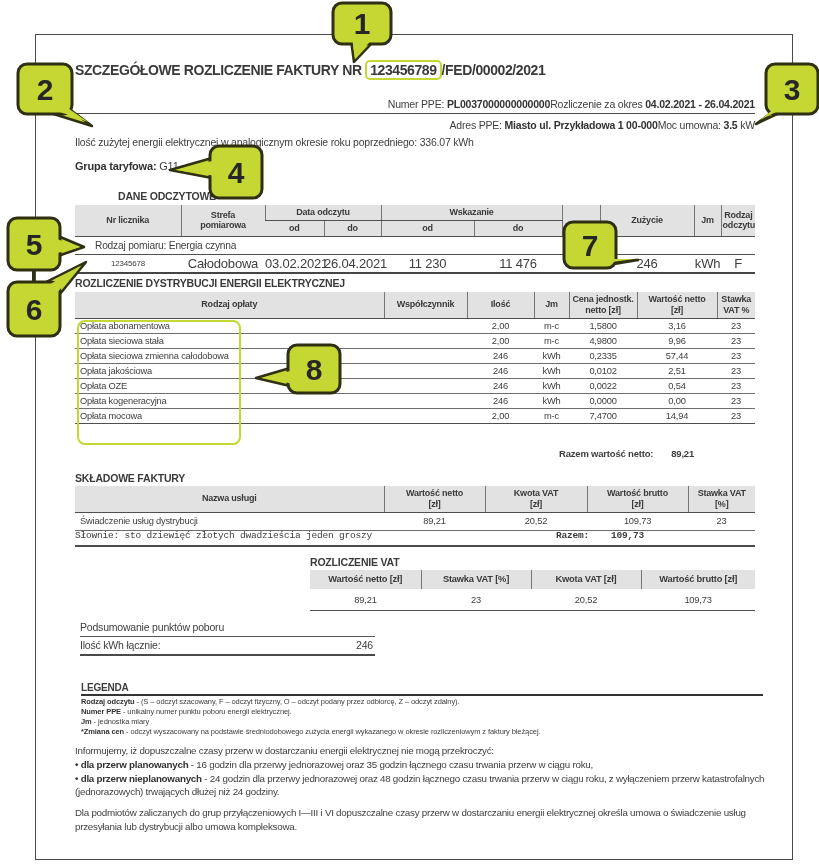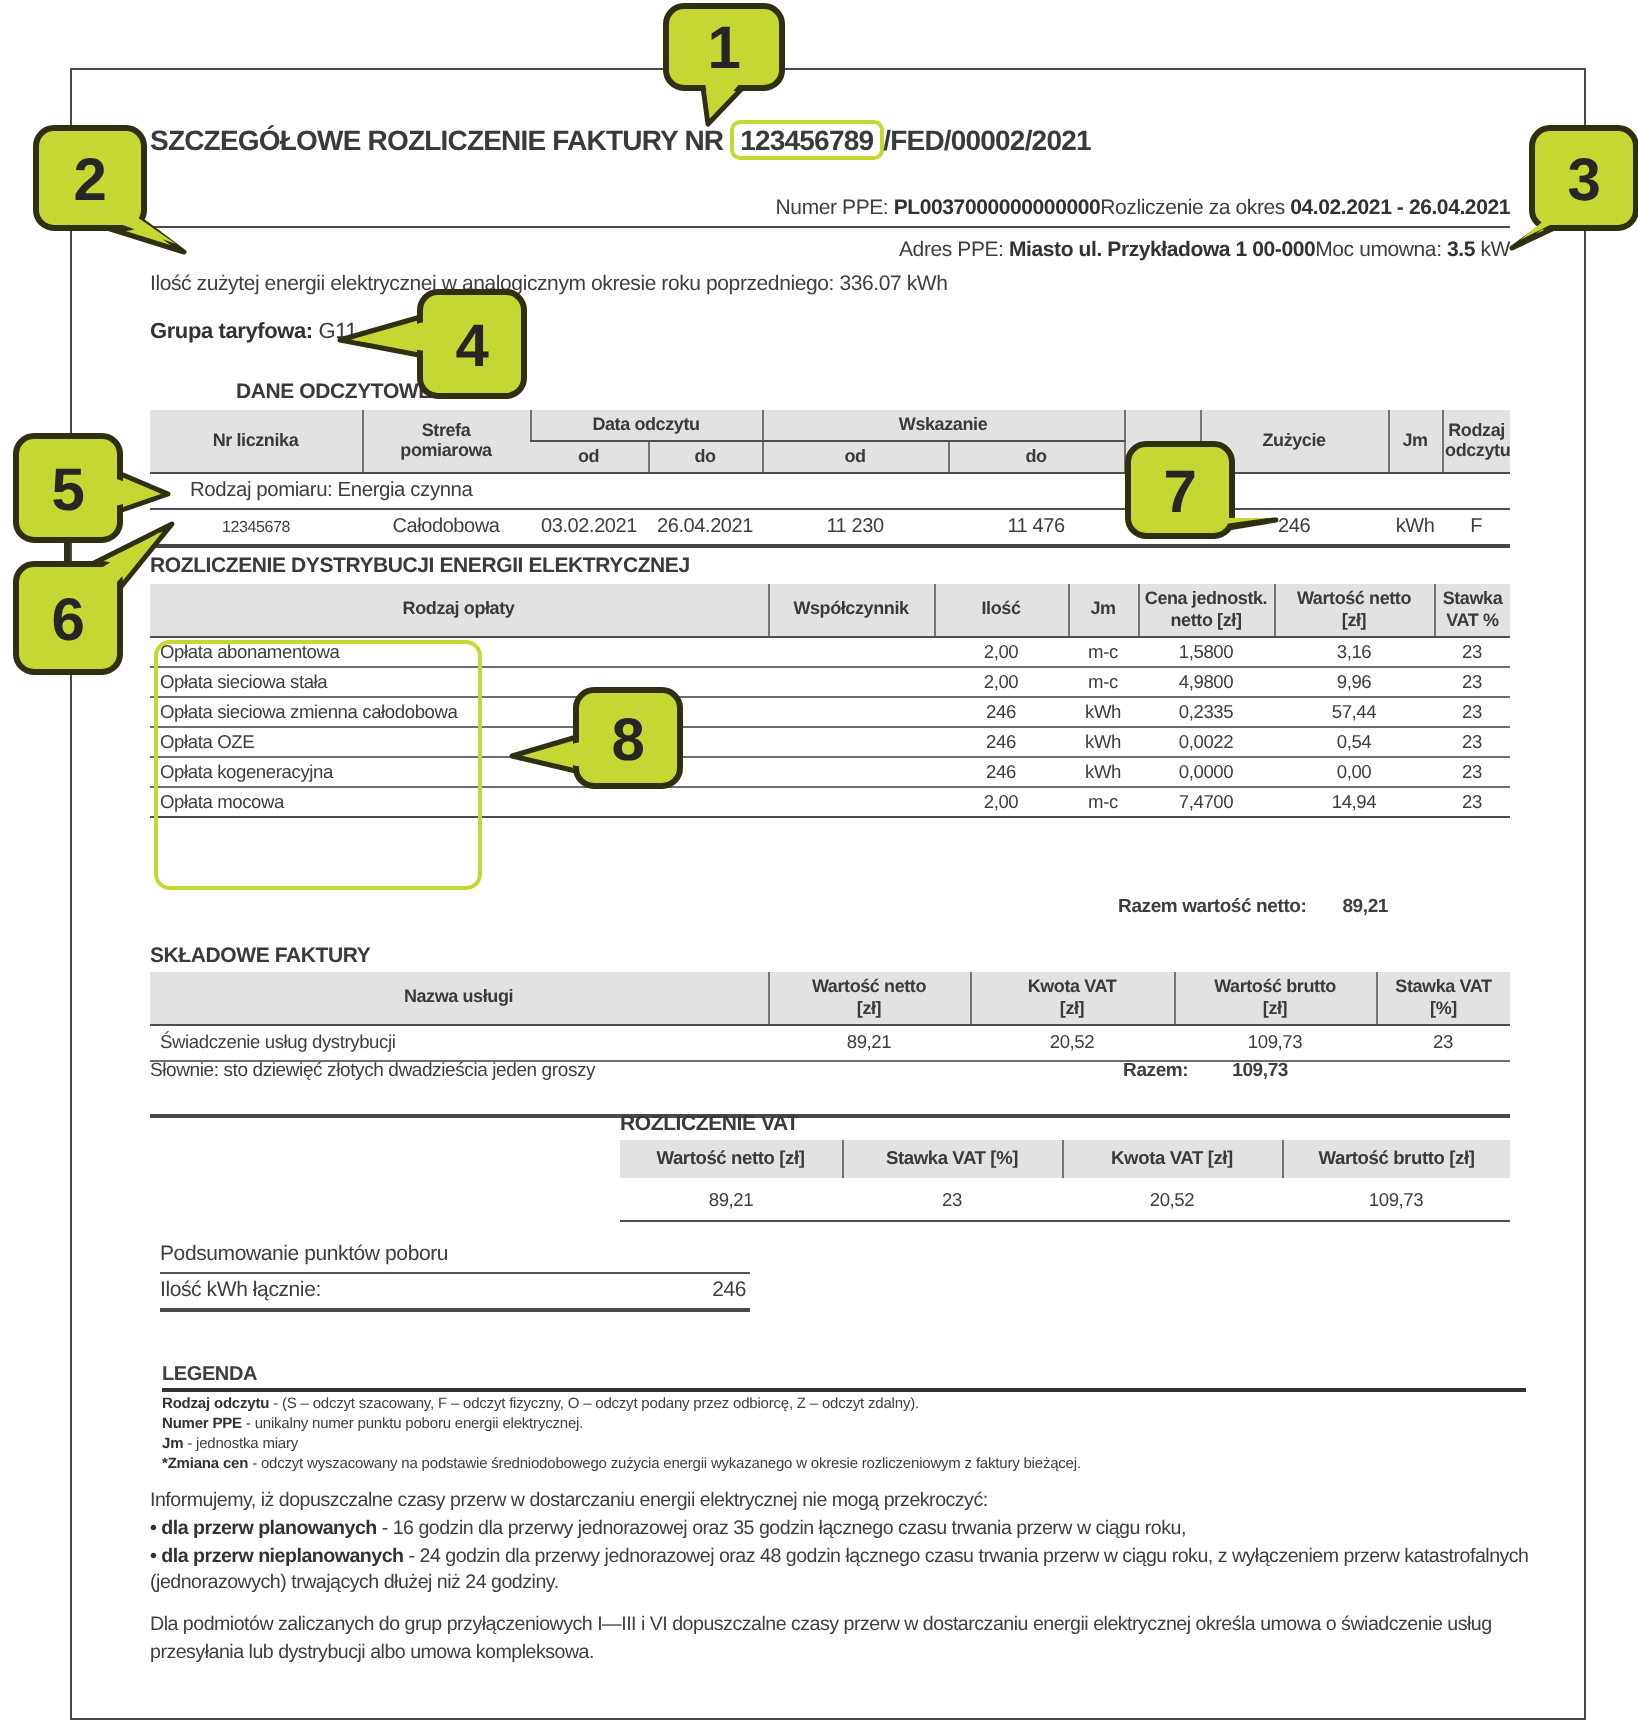--- a/index.html
+++ b/index.html
@@ -24,35 +24,35 @@
   
   table{border-collapse:collapse;table-layout:fixed;width:100%;}
   th{background:#e2e2e2;font-weight:700;font-size:9px;color:#3a3a3a;
      border-left:1px solid #757575;padding:2px 1px;white-space:pre-line;
      line-height:1.2;text-align:center;vertical-align:middle;letter-spacing:-0.2px;}
   th:first-child{border-left:none;}
   thead th{border-bottom:1.5px solid #4f4f4f;}
   
   .t1-wrap{left:75px;top:205px;width:680px;}
   .t1 .measure td{border-bottom:1.5px solid #4f4f4f;text-align:left;padding:3px 0 3px 20px;font-size:10.2px;}
-  .t1 .data td{border-bottom:2px solid #454545;font-size:10px;text-align:center;height:15px;padding:1px 0;}
+  .t1 .data td{border-bottom:2px solid #454545;font-size:13px;text-align:center;height:15px;padding:1px 0;}
   .t1 .data td.meter{font-size:8px;}
   
   .t2-wrap{left:75px;top:292px;width:680px;}
   .t2 td{font-size:9.3px;text-align:center;border-bottom:1px solid #6e6e6e;height:14px;padding:0;}
   .t2 td.name{text-align:left;padding-left:5px;}
   .t2 tbody tr:last-child td{border-bottom:1.5px solid #4f4f4f;}
   .razem{left:75px;top:448px;width:680px;display:flex;justify-content:flex-end;gap:18px;
          padding-right:61px;box-sizing:border-box;font-size:9.5px;font-weight:700;}
   
   .t3-wrap{left:75px;top:486px;width:680px;}
   .t3 td{font-size:9.3px;text-align:center;border-bottom:1px solid #6e6e6e;height:15px;padding:1px 0;}
   .t3 td.name{text-align:left;padding-left:5px;}
   .slownie{left:75px;top:530px;width:680px;display:flex;justify-content:space-between;
-           font-size:9.5px;border-bottom:2px solid #4a4a4a;padding-bottom:16px;box-sizing:border-box;}
+           font-size:9.5px;border-bottom:2px solid #4a4a4a;padding-bottom:4px;box-sizing:border-box;font-family:Liberation Mono, monospace;}
   .slownie .rgrp{display:flex;gap:22px;padding-right:111px;font-weight:700;}
   
   .vat-h{left:310px;top:556px;}
   .t4-wrap{left:310px;top:570px;width:445px;}
   .t4 th{font-size:9.3px;padding:4px 1px;border-bottom:none;}
   .t4 td{font-size:9.3px;text-align:center;height:19px;border-bottom:1.5px solid #4f4f4f;padding:1px 0;}
   
   .summary{left:80px;top:621px;width:295px;font-size:10.5px;}
   .summary .s-title{padding-bottom:3px;border-bottom:1px solid #555;}
   .summary .s-row{display:flex;justify-content:space-between;padding:2px 2px 3px 0;border-bottom:2px solid #4a4a4a;}
@@ -200,20 +200,29 @@
       <tr>
           <td class="name">Opłata sieciowa zmienna całodobowa</td>
           <td></td>
           <td>246</td>
           <td>kWh</td>
           <td>0,2335</td>
           <td>57,44</td>
           <td>23</td>
         </tr>
       <tr>
+          <td class="name">Opłata jakościowa</td>
+          <td></td>
+          <td>246</td>
+          <td>kWh</td>
+          <td>0,0102</td>
+          <td>2,51</td>
+          <td>23</td>
+        </tr>
+      <tr>
           <td class="name">Opłata OZE</td>
           <td></td>
           <td>246</td>
           <td>kWh</td>
           <td>0,0022</td>
           <td>0,54</td>
           <td>23</td>
         </tr>
       <tr>
           <td class="name">Opłata kogeneracyjna</td>

